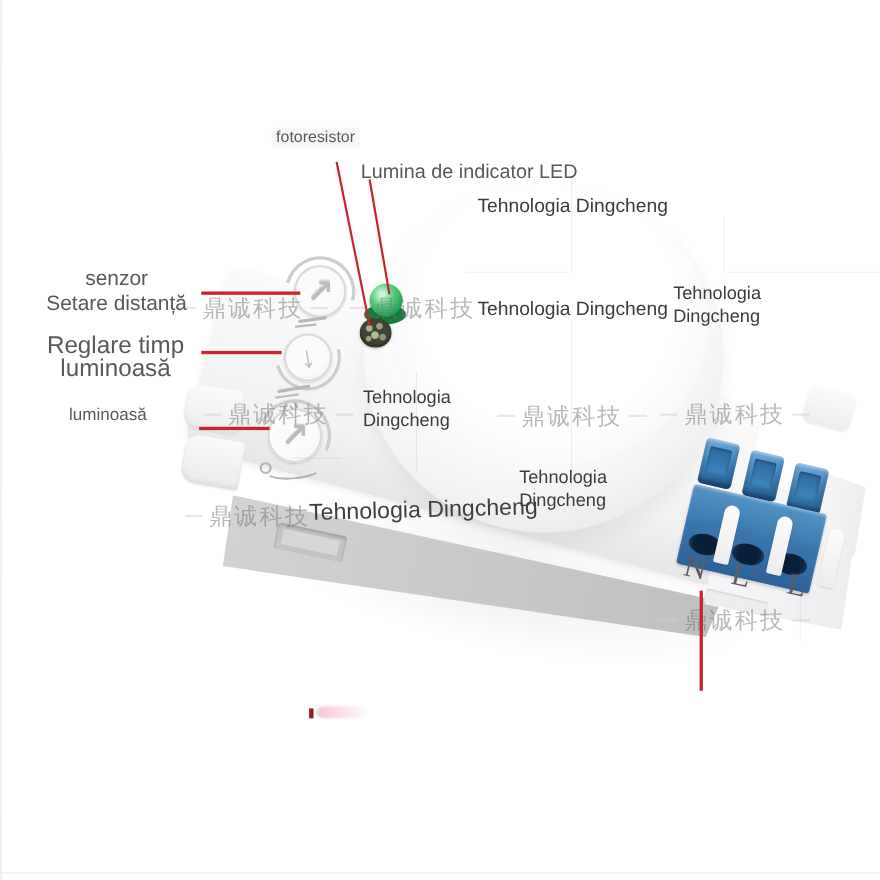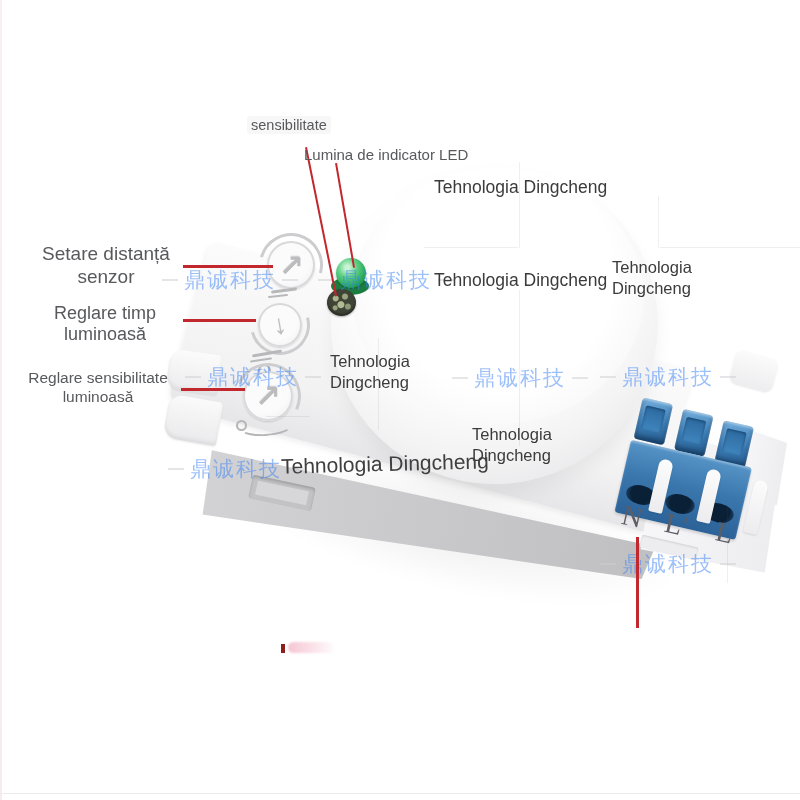--- a/index.html
+++ b/index.html
@@ -96,34 +96,34 @@
     background:radial-gradient(circle at 50% 45%,#0a2036 55%,#1e456b 90%);}
   .sep{width:14px;height:54px;transform:rotate(13deg);border-radius:7px 7px 2px 2px;
     background:linear-gradient(#fcfcfc,#ececee);box-shadow:0 1px 2px rgba(0,0,0,.12);}
   .tl{font-family:"Liberation Serif","DejaVu Serif",serif;font-size:28px;color:#5d5d65;
     transform:rotate(13deg);}
 
   
   .wm-brand{color:#3b3b3b;font-size:17.5px;white-space:nowrap;}
   .wm-two{width:108px;text-align:left;font-size:16.5px;line-height:20.5px;white-space:normal;}
   .wm-big{font-size:21px;transform:rotate(-1.5deg);color:#3f3f3f;}
-  .wm-cn{display:flex;align-items:center;gap:6px;color:#3b82f6;font-size:21px;letter-spacing:2px;
+  .wm-cn{display:flex;align-items:center;gap:6px;color:#737373;font-size:21px;letter-spacing:2px;
     opacity:.5;filter:blur(.4px);white-space:nowrap;}
   .wm-cn .dash{width:16px;height:2px;background:#cfcfd3;}
   .hl{background:rgba(100,100,110,.10);}
 
   
   .rline{background:#c1272d;}
   .rline-diag{transform-origin:0 0;height:2px;}
   .lbl{color:#58595c;}
   .lbl-center{text-align:center;}
   #lbl-foto{left:247px;top:116px;font-size:14.5px;background:#f7f7f7;padding:1px 4px;border-radius:3px;}
-  #lbl-led{left:304px;top:146px;font-size:15px;}
+  #lbl-led{left:328px;top:146px;font-size:18px;}
   #lbl-dist{left:22px;top:242px;width:168px;font-size:19px;line-height:23px;}
-  #lbl-delay{left:30px;top:303px;width:150px;font-size:18px;line-height:21px;}
+  #lbl-delay{left:30px;top:303px;width:150px;font-size:22px;line-height:21px;}
   #lbl-sens{left:14px;top:369px;width:168px;font-size:15.5px;line-height:18.5px;}
   #lbl-wiring{left:337px;top:639px;font-size:15.5px;letter-spacing:.2px;color:#4b4b55;}
   .tick{left:281px;top:644px;width:3.5px;height:9px;background:#8e1f1f;}
   .smear{left:288px;top:642px;width:46px;height:11px;border-radius:6px;filter:blur(1px);
     background:linear-gradient(to right,rgba(238,150,175,.55),rgba(250,220,230,.12));}
 </style>
 </head>
 <body>
 
 <div class="canvas">
@@ -246,28 +246,27 @@
 
   <div class="abs rline rline-diag" style="left:307px;top:147px;width:152px;transform:rotate(78.6deg);"></div>
   <div class="abs rline rline-diag" style="left:337px;top:163px;width:106px;transform:rotate(80.2deg);"></div>
   <div class="abs rline" style="left:183px;top:265px;width:90px;height:3px;"></div>
   <div class="abs rline" style="left:183px;top:319px;width:73px;height:3px;"></div>
   <div class="abs rline" style="left:181px;top:388px;width:64px;height:3px;"></div>
   <div class="abs rline" style="left:636px;top:537px;width:3px;height:91px;"></div>
   <div class="abs tick"></div>
   <div class="abs smear"></div>
 
-  <div class="abs lbl" id="lbl-foto">sensibilitate</div>
+  <div class="abs lbl" id="lbl-foto">fotoresistor</div>
   <div class="abs lbl" id="lbl-led">Lumina de indicator LED</div>
   <div class="abs lbl lbl-center" id="lbl-dist">
+    <div>senzor</div>
     <div>Setare distanță</div>
-    <div>senzor</div>
   </div>
   <div class="abs lbl lbl-center" id="lbl-delay">
     <div>Reglare timp</div>
     <div>luminoasă</div>
   </div>
   <div class="abs lbl lbl-center" id="lbl-sens">
-    <div>Reglare sensibilitate</div>
     <div>luminoasă</div>
   </div>
 
 </div>
 
 </body></html>

